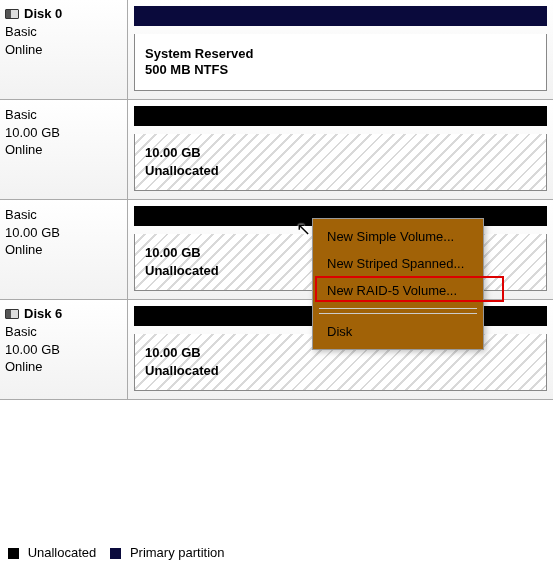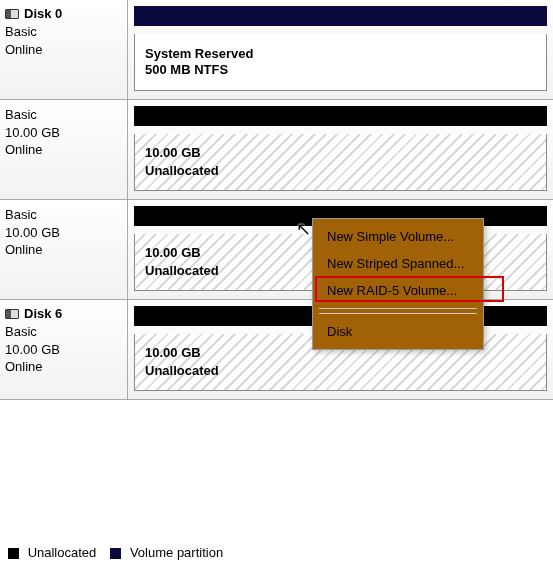--- a/index.html
+++ b/index.html
@@ -216,15 +216,15 @@
 
 <span class="cursor-arrow" style="left:296px; top:218px;">↖</span>
 
 <div class="legend">
   <span>
     <span class="swatch black"></span>
     <span>Unallocated</span>
   </span>
   <span>
     <span class="swatch navy"></span>
-    <span>Volume partition</span>
+    <span>Primary partition</span>
   </span>
 </div>
 
 </body></html>

